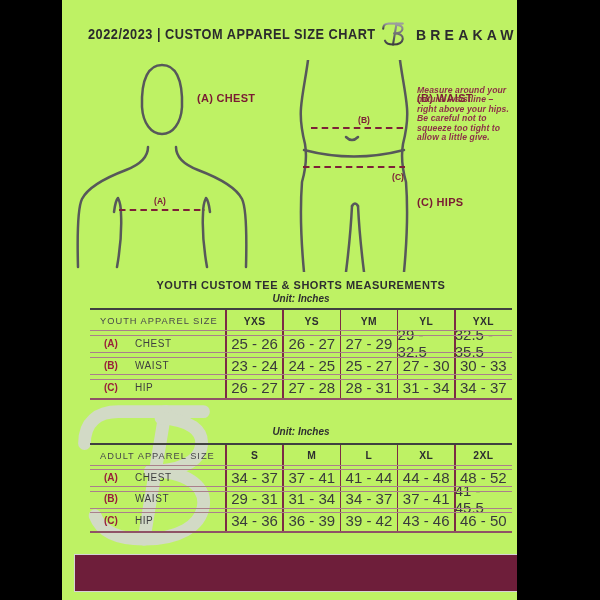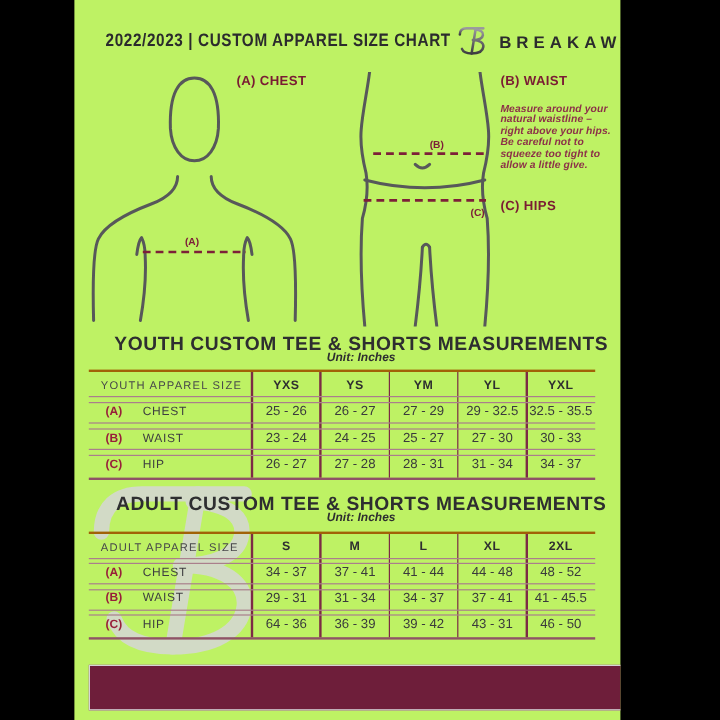--- a/index.html
+++ b/index.html
@@ -25,46 +25,46 @@
     font-size:14px;font-weight:bold;color:#2b2b2d;letter-spacing:4.2px;white-space:nowrap;
   }
   
   .fig{position:absolute;}
   .fig path, .fig line{fill:none;}
   .body-line{stroke:#57585a;stroke-width:2.5;stroke-linecap:round;stroke-linejoin:round;}
   .dash-line{stroke:#7d2038;stroke-width:2.2;stroke-dasharray:6.5 4.2;}
   .fig text{font-family:"Liberation Sans",sans-serif;font-size:8.5px;font-weight:bold;fill:#7d2038;}
   
   .ins-h{
-    position:absolute;font-size:11px;font-weight:bold;color:#7a1c33;letter-spacing:.3px;
+    position:absolute;font-size:11px;font-weight:bold;color:#7a1c33;letter-spacing:.3px;margin-top:30px;
   }
   .ins-p{
     position:absolute;font-size:8.6px;font-style:italic;color:#8c3148;
     line-height:9.4px;white-space:pre-line;letter-spacing:.1px;
   }
   
   .tbl-title{
     position:absolute;left:28px;width:422px;text-align:center;
-    font-size:16px;font-weight:bold;color:#2e2e30;letter-spacing:.5px;
+    font-size:11px;font-weight:bold;color:#2e2e30;letter-spacing:.5px;
   }
   .tbl-unit{
     position:absolute;left:28px;width:422px;text-align:center;
     font-size:10px;font-style:italic;font-weight:600;color:#2e2e30;
   }
   
   .size-table{
-    position:absolute;left:12px;width:422px;
+    position:absolute;left:28px;width:422px;
     display:grid;grid-template-columns:136px repeat(5,57.2px);
-    border-top:2px solid #a16207;border-bottom:2px solid #8f5366;
+    border-top:2px solid #404040;border-bottom:2px solid #8f5366;
   }
   .cell{height:var(--rh);display:flex;align-items:center;justify-content:center;}
   .cell.lab{justify-content:flex-start;padding-left:14px;}
   .cell.lab.head{padding-left:10px;font-size:9.3px;color:#47474a;letter-spacing:1px;}
   .cell.sz{font-size:10.3px;font-weight:bold;color:#2e2e30;letter-spacing:.4px;}
-  .cell.val{font-size:11px;color:#3a3a3c;}
+  .cell.val{font-size:15px;color:#3a3a3c;}
   .pfx{font-size:10px;font-weight:bold;color:#98203a;}
   .nm{font-size:10px;color:#3e3e40;letter-spacing:.6px;margin-left:17px;}
   .vl{position:absolute;top:0;bottom:0;width:1.6px;background:#7c2b45;}
   .hsep{position:absolute;left:0;right:0;height:3.6px;
     border-top:1.2px solid #aa7f8c;border-bottom:1.2px solid #aa7f8c;}
   
   .footer-bar{
     position:absolute;left:12px;top:554px;width:450px;height:36px;
     background:#6e1e3a;border:1.5px solid #d5d3d6;
   }
@@ -179,21 +179,20 @@
     <div class="vl" style="left:135.2px;"></div>
     <div class="vl" style="left:192.4px;"></div>
     <div class="vl" style="left:249.6px;"></div>
     <div class="vl" style="left:306.8px;"></div>
     <div class="vl" style="left:364px;"></div>
     <div class="hsep" style="top:20.2px;"></div>
     <div class="hsep" style="top:42.2px;"></div>
     <div class="hsep" style="top:64.2px;"></div>
   </div>
 
-  <div class="tbl-title" style="top:412px;">ADULT CUSTOM TEE &amp; SHORTS MEASUREMENTS</div>
   <div class="tbl-unit" style="top:426px;">Unit: Inches</div>
 
   <div class="size-table" style="top:443px;--rh:21.5px;">
     <div class="cell lab head">ADULT APPAREL SIZE</div>
     <div class="cell sz">S</div>
     <div class="cell sz">M</div>
     <div class="cell sz">L</div>
     <div class="cell sz">XL</div>
     <div class="cell sz">2XL</div>
 
@@ -214,24 +213,24 @@
     <div class="cell val">29 - 31</div>
     <div class="cell val">31 - 34</div>
     <div class="cell val">34 - 37</div>
     <div class="cell val">37 - 41</div>
     <div class="cell val">41 - 45.5</div>
 
     <div class="cell lab">
       <span class="pfx">(C)</span>
       <span class="nm">HIP</span>
     </div>
-    <div class="cell val">64 - 36</div>
+    <div class="cell val">34 - 36</div>
     <div class="cell val">36 - 39</div>
     <div class="cell val">39 - 42</div>
-    <div class="cell val">43 - 31</div>
+    <div class="cell val">43 - 46</div>
     <div class="cell val">46 - 50</div>
 
     <div class="vl" style="left:135.2px;"></div>
     <div class="vl" style="left:192.4px;"></div>
     <div class="vl" style="left:249.6px;"></div>
     <div class="vl" style="left:306.8px;"></div>
     <div class="vl" style="left:364px;"></div>
     <div class="hsep" style="top:19.7px;"></div>
     <div class="hsep" style="top:41.2px;"></div>
     <div class="hsep" style="top:62.7px;"></div>

